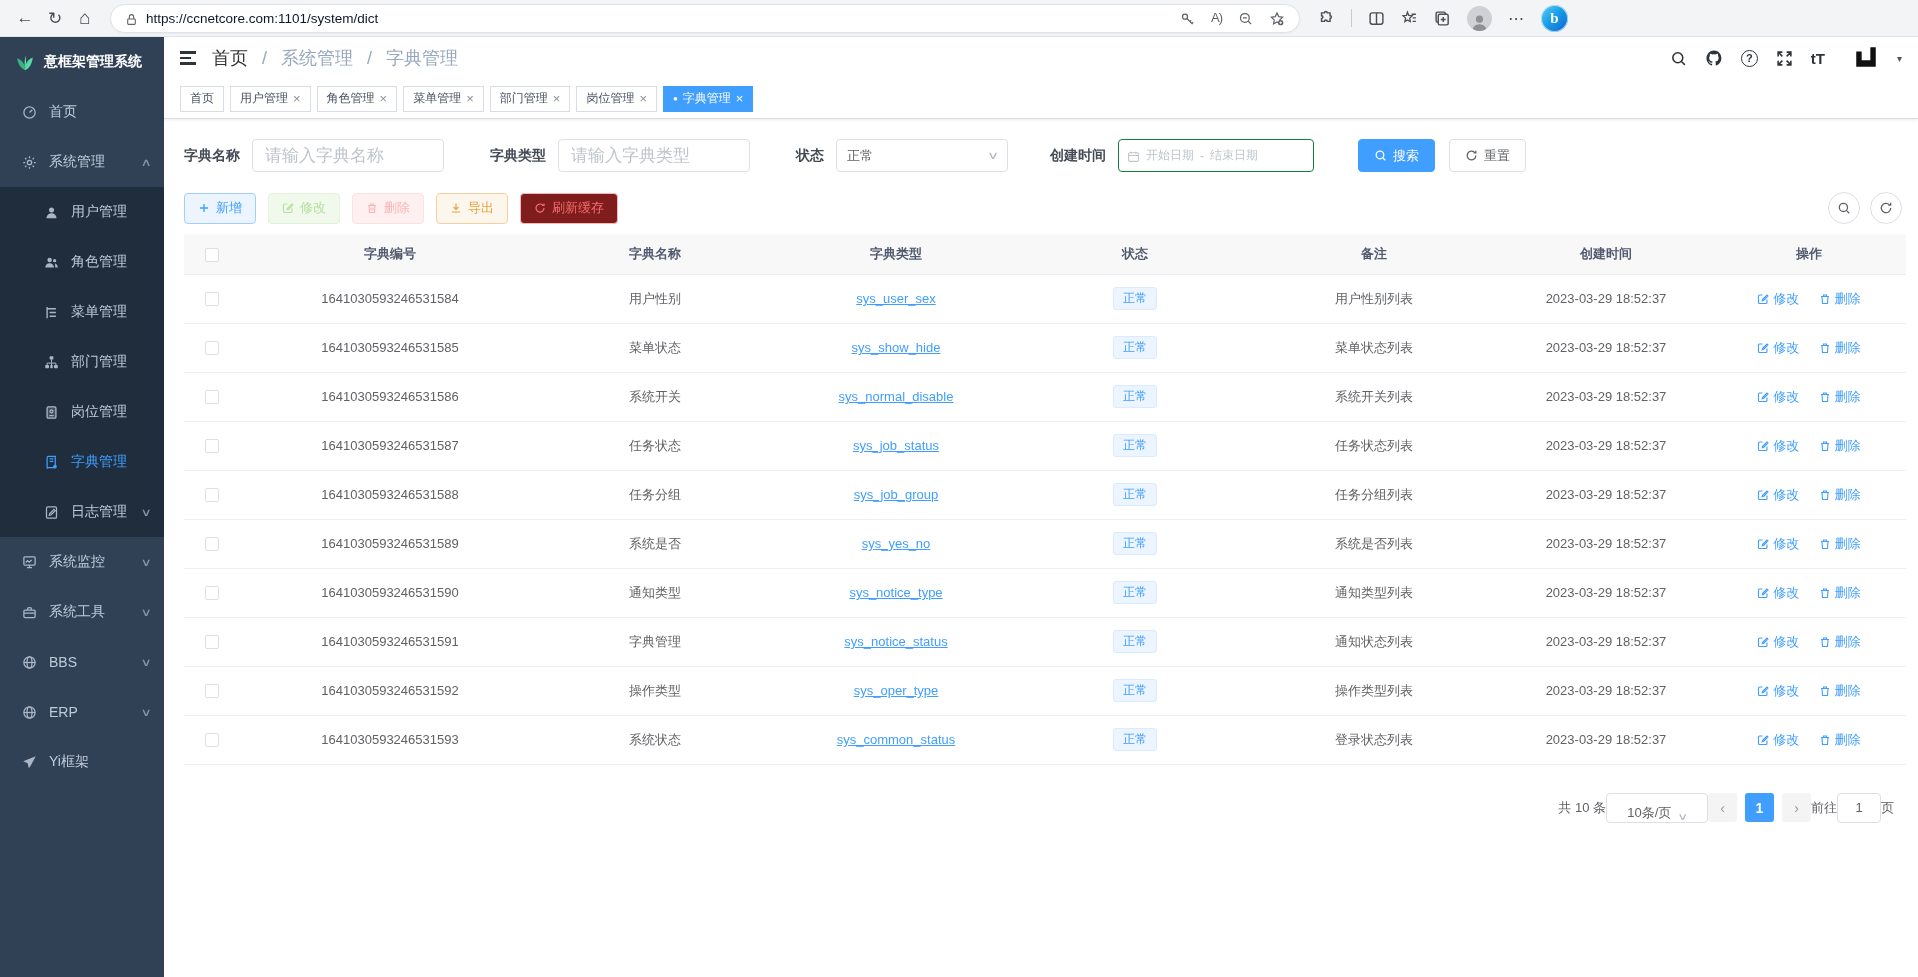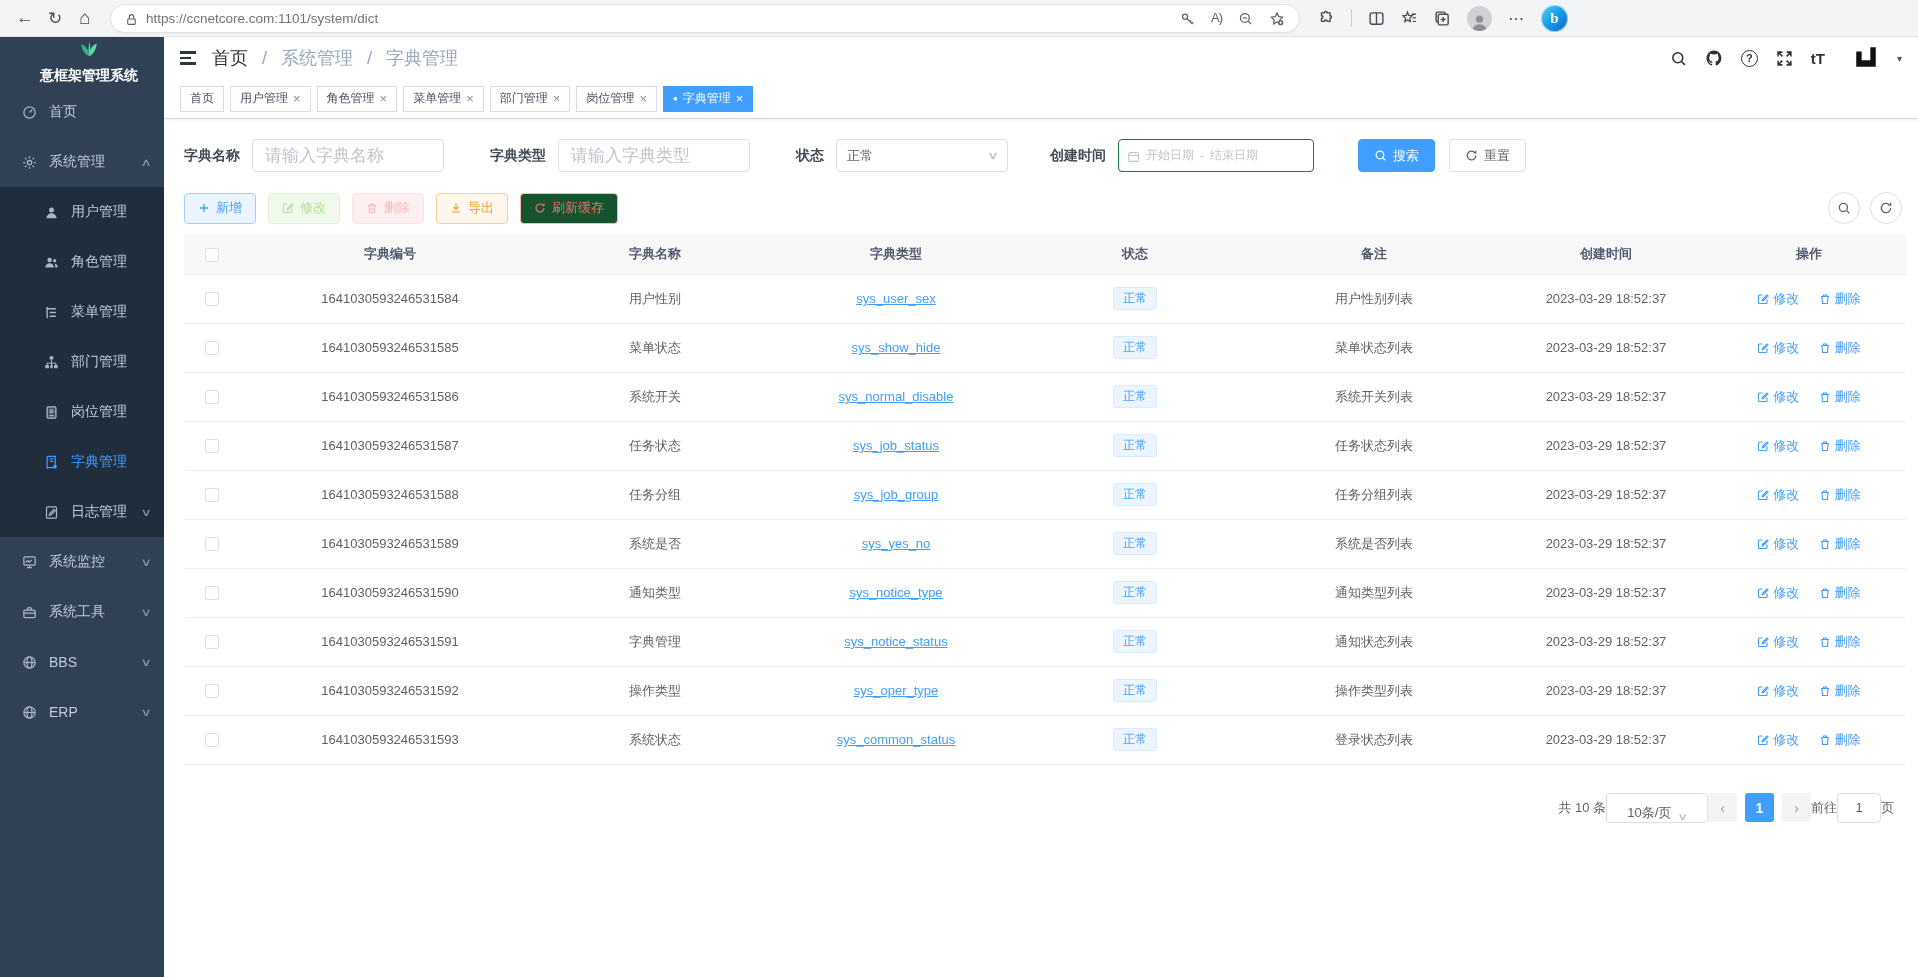--- a/index.html
+++ b/index.html
@@ -5,35 +5,35 @@
   * { margin:0; padding:0; box-sizing:border-box; }
   html,body { width:1918px; height:977px; overflow:hidden; }
   body { font-family:"Liberation Sans","DejaVu Sans",sans-serif; font-size:14px; color:#303133; background:#fff; }
   .svgi { display:inline-block; vertical-align:middle; }
 
   
   .browser-bar { height:37px; background:#f3f4f6; border-bottom:1px solid #e2e3e6; display:flex; align-items:center; padding:0 10px; }
   .nav-btn { width:30px; height:30px; display:flex; align-items:center; justify-content:center; font-size:17px; color:#4a4d52; cursor:pointer; border-radius:4px; }
   .url-pill { flex:0 0 1190px; height:29px; margin-left:10px; background:#fff; border:1px solid #e0e2e6; border-radius:15px; display:flex; align-items:center; padding:0 10px; box-shadow:0 1px 2px rgba(0,0,0,.04); }
   .url-pill .lock { color:#5f6368; margin:0 8px 0 4px; }
-  .url-text { font-size:13.5px; color:#737373; flex:1; white-space:nowrap; overflow:hidden; }
+  .url-text { font-size:13.5px; color:#0f172a; flex:1; white-space:nowrap; overflow:hidden; }
   .pill-icons { display:flex; align-items:center; gap:16px; color:#5f6368; margin-right:4px; }
   .browser-right { display:flex; align-items:center; gap:16px; color:#4a4d52; margin-left:18px; }
   .v-divider { width:1px; height:18px; background:#c9cbcf; }
   .read-aloud { font-size:13px; color:#5f6368; letter-spacing:-1px; }
   .avatar-circle { width:25px; height:25px; border-radius:50%; background:#cfd1d4; display:flex; align-items:flex-end; justify-content:center; overflow:hidden; }
   .more-dots { font-size:16px; letter-spacing:1px; color:#4a4d52; }
   .bing-icon { width:27px; height:27px; border-radius:50%; background:linear-gradient(135deg,#62d2f1 0%,#1a9fe8 45%,#0b63ce 100%); display:flex; align-items:center; justify-content:center; color:#fff; font-weight:bold; font-size:15px; font-family:"Liberation Serif","DejaVu Serif",serif; box-shadow:0 0 0 1px rgba(255,255,255,.6) inset; }
 
   
   .app { display:flex; height:940px; }
 
   
   .sidebar { width:164px; background:#304156; flex-shrink:0; display:flex; flex-direction:column; }
-  .logo-row { height:50px; display:flex; align-items:center; padding-left:14px; gap:8px;flex-direction:column; }
+  .logo-row { height:50px; display:flex; align-items:center; padding-left:14px; gap:8px; }
   .logo-title { color:#fff; font-size:14px; font-weight:bold; white-space:nowrap; }
   .menu { flex:1; overflow:hidden; }
   .menu-item { height:50px; display:flex; align-items:center; padding-left:22px; gap:12px; color:#bfcbd9; font-size:14px; cursor:pointer; position:relative; }
   .menu-item .mi-icon { color:#aab6c5; display:flex; }
   .submenu { background:#1f2d3d; }
   .submenu .menu-item { padding-left:44px; }
   .menu-item.active { color:#409eff; }
   .menu-item.active .mi-icon { color:#409eff; }
   .chev { position:absolute; right:14px; font-size:11px; color:#8a97a8; transform:scaleX(1.4); }
 
@@ -75,21 +75,21 @@
   .search-btn { margin-left:44px; }
   .reset-btn { margin-left:14px; }
 
   
   .toolbar { display:flex; align-items:center; padding:6px 16px 6px 20px; }
   .tb-btn { height:31px; border-radius:4px; font-size:13px; display:inline-flex; align-items:center; gap:6px; padding:0 13px; cursor:pointer; margin-right:12px; border:1px solid transparent; }
   .tb-add { background:#ecf5ff; border-color:#a0cfff; color:#409eff; }
   .tb-edit { background:#f0f9eb; border-color:#e1f3d8; color:#b3e19d; }
   .tb-del { background:#fef0f0; border-color:#fde2e2; color:#fab6b6; }
   .tb-export { background:#fdf6ec; border-color:#f3d19e; color:#e6a23c; }
-  .tb-cache { background:#14532d; border-color:#fab6b6; color:#f56c6c; }
+  .tb-cache { background:#7f1d1d; border-color:#fab6b6; color:#f56c6c; }
   .toolbar-right { margin-left:auto; display:flex; gap:10px; }
   .circle-btn { width:32px; height:32px; border:1px solid #dcdfe6; border-radius:50%; background:#fff; display:flex; align-items:center; justify-content:center; color:#606266; cursor:pointer; }
 
   
   .dict-table { width:calc(100% - 36px); margin:4px 16px 0 20px; border-collapse:collapse; table-layout:fixed; font-size:13px; }
   .dict-table th { background:#f8f8f9; color:#515a6e; font-weight:bold; height:40px; text-align:center; border-bottom:1px solid #ebeef5; }
   .dict-table td { height:49px; text-align:center; color:#606266; border-bottom:1px solid #ebeef5; }
   .checkbox { display:inline-block; width:14px; height:14px; border:1px solid #dcdfe6; border-radius:2px; background:#fff; cursor:pointer; vertical-align:middle; }
   .type-link { color:#409eff; text-decoration:underline; cursor:pointer; }
   .status-badge { display:inline-block; padding:2px 9px; font-size:12px; color:#409eff; background:#ecf5ff; border:1px solid #d9ecff; border-radius:3px; }
@@ -311,20 +311,28 @@
       <div class="menu-item">
         <span class="mi-icon">
             <svg class="svgi" width="15" height="15" viewBox="0 0 24 24" fill="none" stroke="currentColor" stroke-width="2">
               <circle cx="12" cy="12" r="9"></circle>
               <ellipse cx="12" cy="12" rx="4" ry="9"></ellipse>
               <path d="M3 12h18"></path>
             </svg>
           </span>
         <span>ERP</span>
         <span class="chev">∨</span>
+      </div>
+      <div class="menu-item">
+        <span class="mi-icon">
+            <svg class="svgi" width="15" height="15" viewBox="0 0 24 24" fill="currentColor">
+              <path d="M22 2L2 10l7 3 2 8 4-6 7-13zM9 13l13-11"></path>
+            </svg>
+          </span>
+        <span>Yi框架</span>
       </div>
     </div>
   </div>
 
   <div class="main">
 
     <div class="navbar">
       <span class="hamburger">
           <i></i>
           <i></i>

